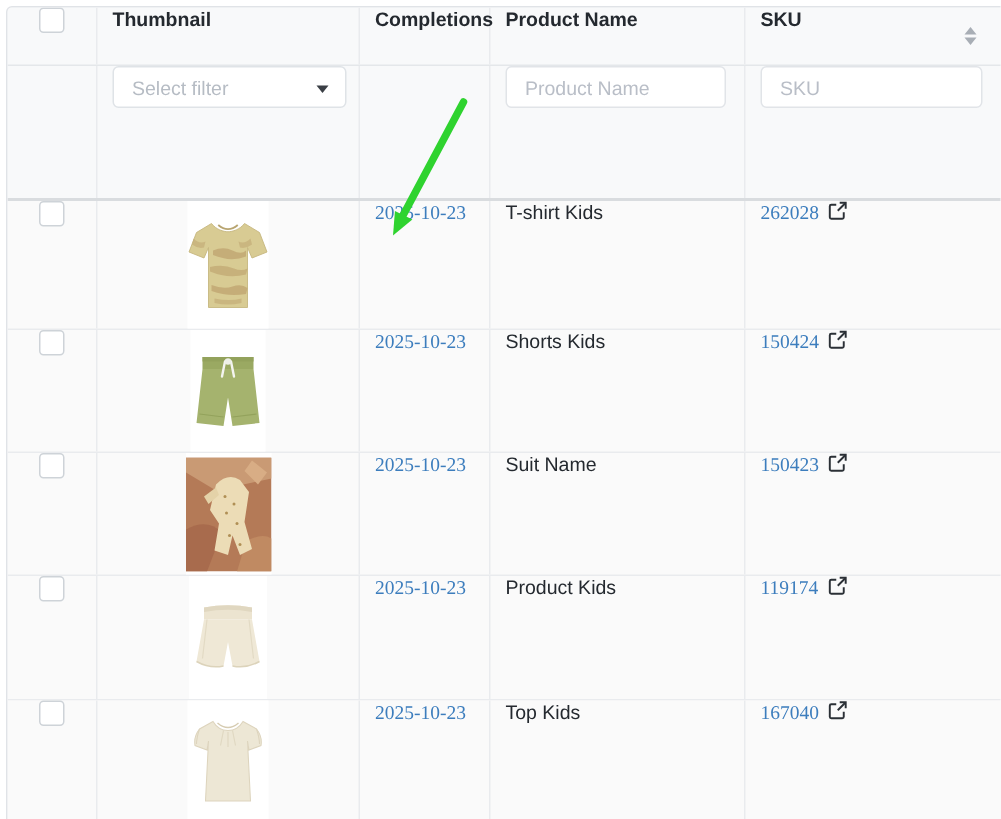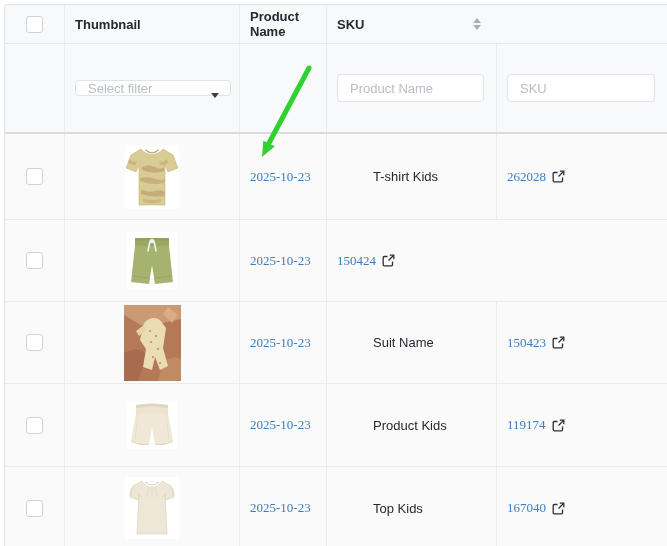--- a/index.html
+++ b/index.html
@@ -13,21 +13,21 @@
     position:absolute; left:4px; top:4px; width:704px;
     border:1px solid #e0e3e7; border-bottom:none;
     border-radius:4px 4px 0 0; overflow:hidden; background:#fafafa;
   }
   .grid {
     display:grid;
     grid-template-columns:60px 175px 87px 170px 211px;
   }
   .cell {
     border-right:1px solid #e9ebee;
-    display:flex; align-items:center; position:relative;
+    display:flex; position:relative;
     padding-left:10px;
   }
   .cell:last-child { border-right:none; }
   .cell.center { justify-content:center; padding-left:0; }
 
   .header-row { height:39px; background:#f8f9fa; border-bottom:1px solid #e4e7ea; }
   .header-row .cell { font-weight:bold; color:#24292f; font-size:13px; }
 
   .filter-row { height:90px; background:#f8f9fa; border-bottom:2px solid #d9dcdf; }
 
@@ -50,41 +50,41 @@
   .sort-icon .up {
     width:0; height:0; border-left:4px solid transparent; border-right:4px solid transparent;
     border-bottom:5px solid #a8aeb5;
   }
   .sort-icon .down {
     width:0; height:0; border-left:4px solid transparent; border-right:4px solid transparent;
     border-top:5px solid #a8aeb5;
   }
 
   .select-filter {
-    margin-left:10px; width:156px; height:16px; background:#fff;
+    margin-left:10px; width:156px; height:28px; background:#fff;
     border:1px solid #dfe3e7; border-radius:4px;
     display:flex; align-items:center; padding:0 12px;
     color:#b6bcc4; font-size:13px; position:relative; cursor:pointer;
   }
   .select-filter .caret {
     position:absolute; right:11px; top:12px;
     width:0; height:0; border-left:4px solid transparent; border-right:4px solid transparent;
     border-top:5px solid #3a3f45;
   }
   .filter-input {
     height:28px; border:1px solid #e1e4e8; border-radius:4px; background:#fff;
     font-family:"Liberation Sans", sans-serif; font-size:13px; color:#3a3f45;
     padding:0 12px; outline:none;
   }
   .filter-input::placeholder { color:#b9bec7; }
   .pn-input { margin-left:10px; width:147px; }
   .sku-input { margin-left:10px; width:148px; }
 
   a.blue-link { color:#3c7dbd; text-decoration:none; cursor:pointer;font-family:Liberation Serif, serif; }
-  .product-name { color:#24292f;margin-left:36px; }
+  .product-name { color:#24292f; }
 
   .sku-cell .ext-icon { margin-left:6px; display:inline-flex; cursor:pointer; }
 
   .thumb { display:flex; align-items:center; justify-content:center; background:#fff; }
 
   .arrow-overlay {
     position:absolute; left:0; top:0; width:667px; height:546px;
     pointer-events:none; z-index:50;
   }
 </style>
@@ -92,20 +92,23 @@
 <body>
 
 <div class="table-wrap">
 
   <div class="grid header-row">
     <div class="cell center">
       <span class="checkbox"></span>
     </div>
     <div class="cell">
       <span>Thumbnail</span>
+    </div>
+    <div class="cell">
+      <span>Completions</span>
     </div>
     <div class="cell">
       <span>Product Name</span>
     </div>
     <div class="cell">
       <span>SKU</span>
       <span class="sort-icon">
           <span class="up"></span>
           <span class="down"></span>
         </span>
@@ -176,20 +179,23 @@
           <path d="M8 14 L4 50 L22 52 L25 33 L28 52 L46 50 L42 14 Z" fill="#a5b36e"></path>
           <path d="M8 6 H42 V9 H8 Z" fill="#93a25c"></path>
           <path d="M23 9 l-2 10 M27 9 l2 10" stroke="#f4f4f0" stroke-width="1.6" fill="none" stroke-linecap="round"></path>
           <circle cx="25" cy="9" r="2.2" fill="#eef0e8"></circle>
           <path d="M6 44 l16 2 M28 46 l16 -2" stroke="#93a25c" stroke-width="0.8" fill="none"></path>
         </svg>
       </span>
     </div>
     <div class="cell">
         <a class="blue-link">2025-10-23</a>
+      </div>
+    <div class="cell">
+        <span class="product-name">Shorts Kids</span>
       </div>
     <div class="cell sku-cell">
       <a class="blue-link">150424</a>
       <span class="ext-icon">
         <svg width="13" height="13" viewBox="0 0 13 13" fill="none" stroke="#2b3036" stroke-width="1.3">
           <path d="M5.5 2.5 H2.2 Q1.2 2.5 1.2 3.5 V10.8 Q1.2 11.8 2.2 11.8 H9.5 Q10.5 11.8 10.5 10.8 V7.5"></path>
           <path d="M6.5 6.5 L11.5 1.5"></path>
             <path d="M7.8 1.2 H11.8 V5.2"></path>
         </svg>
       </span>

